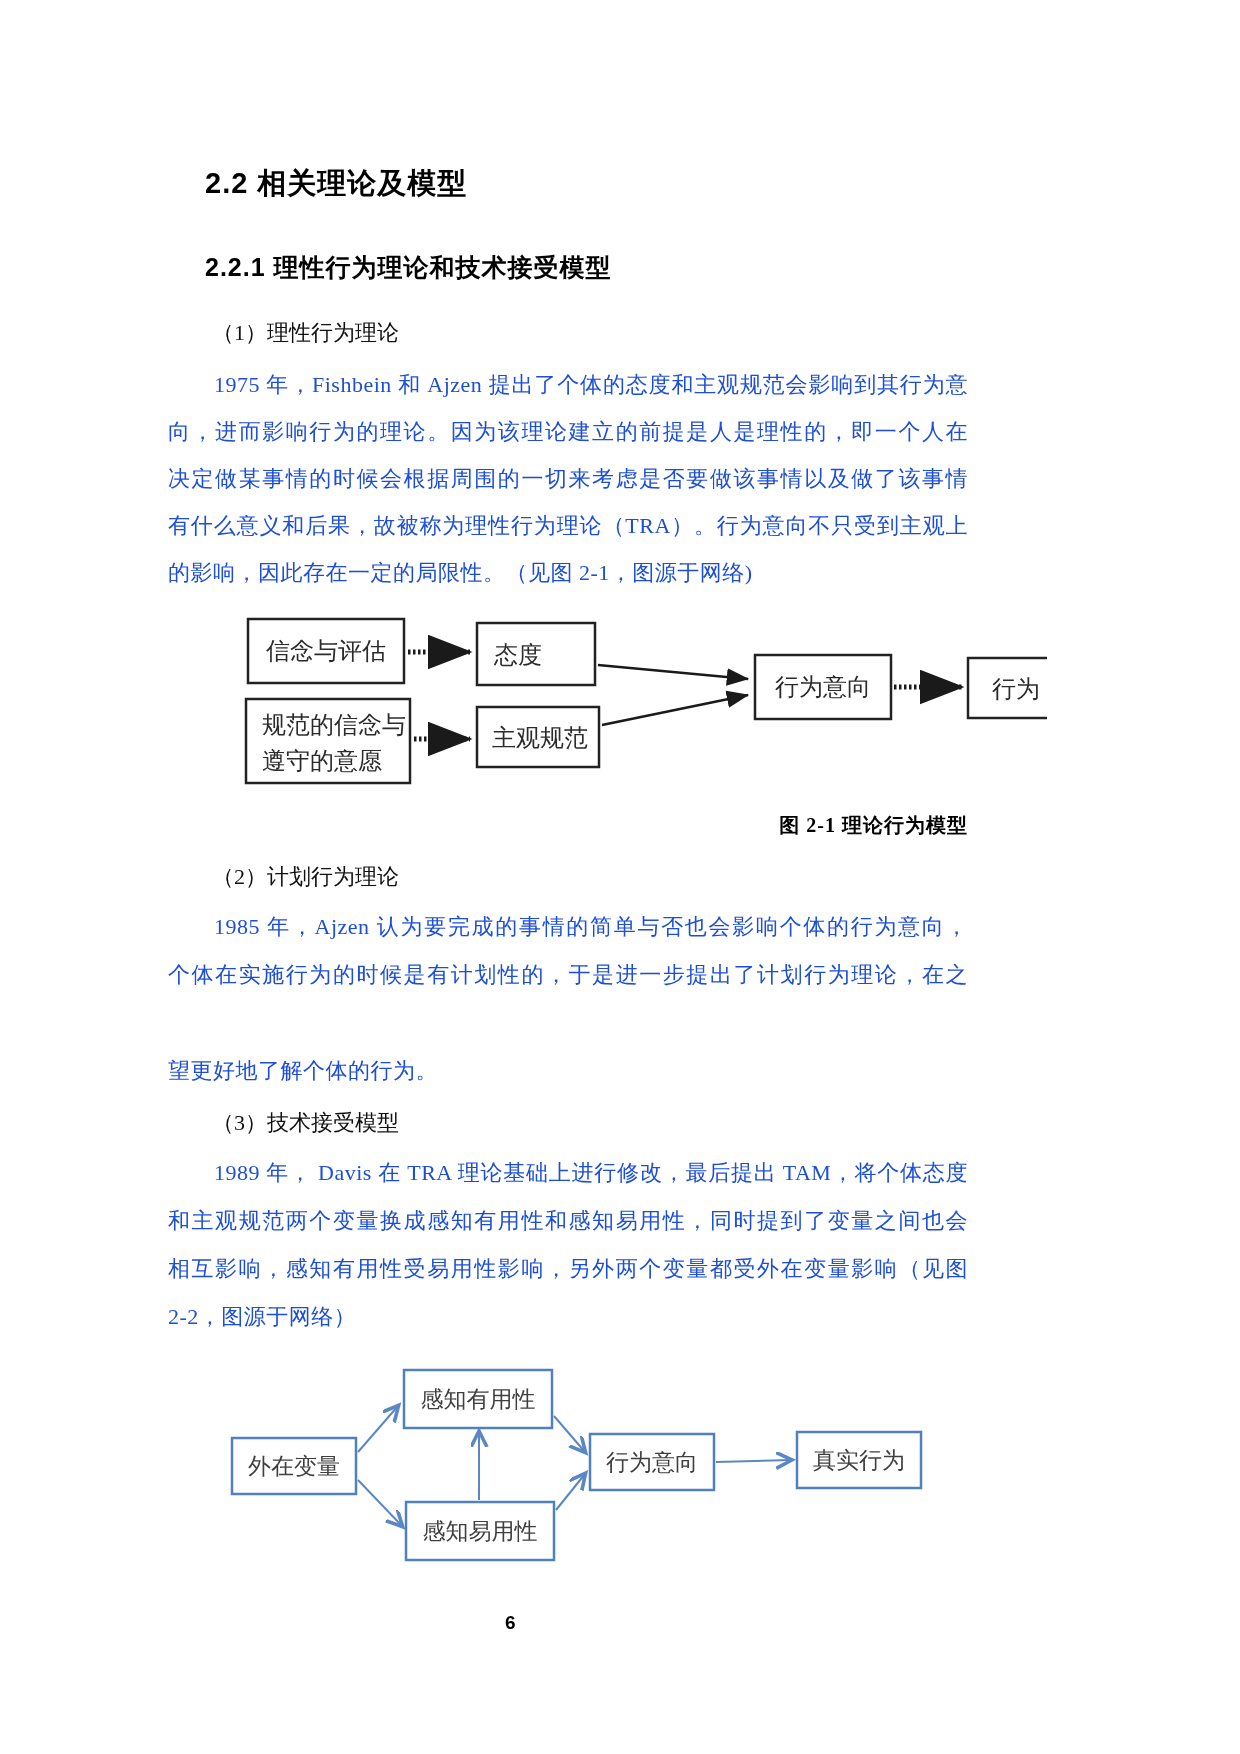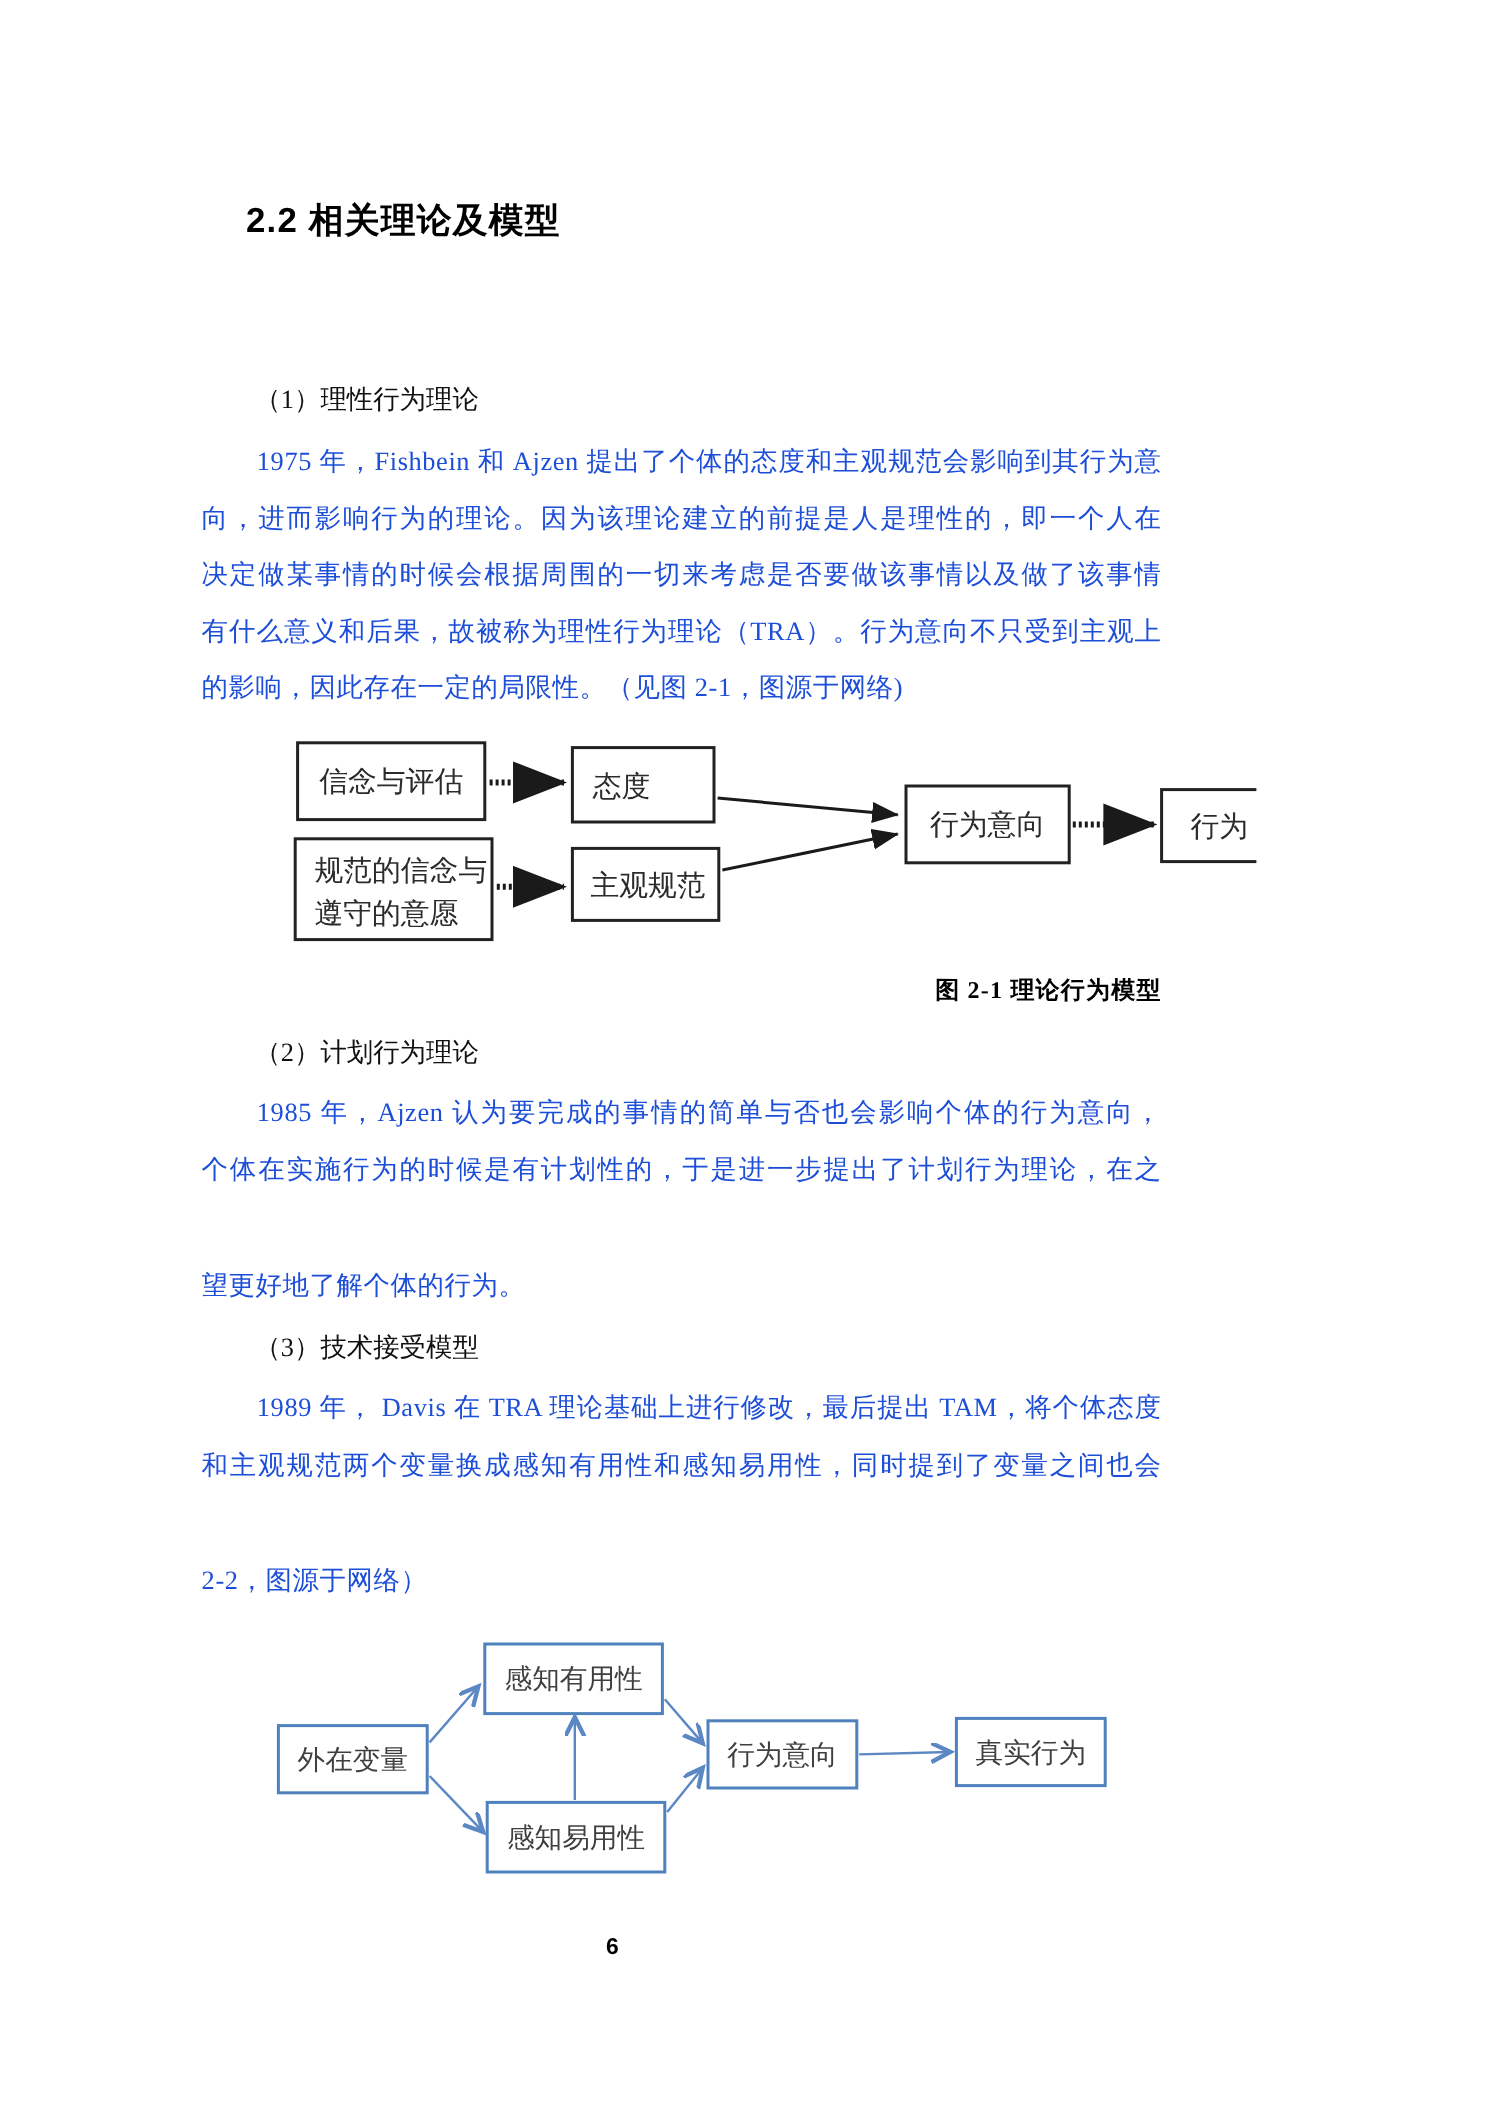--- a/index.html
+++ b/index.html
@@ -53,20 +53,21 @@
   .d2-box{fill:#ffffff;stroke:#4f81bd;stroke-width:2.5px;}
   .d2-label{font-family:"Liberation Serif", serif;font-size:23px;fill:#3f3f3f;text-anchor:middle;}
   .d2-arrow{stroke:#5b87c5;stroke-width:2px;fill:none;}
 </style>
 </head>
 <body>
 
 <div class="page">
 
   <div class="h1">2.2 相关理论及模型</div>
+  <div class="h2">2.2.1 理性行为理论和技术接受模型</div>
 
   <div class="item-label" style="top:318px;text-align:center;">（1）理性行为理论</div>
 
   <div class="line indent" style="top:370px;">1975 年，Fishbein 和 Ajzen 提出了个体的态度和主观规范会影响到其行为意</div>
   <div class="line" style="top:417px;">向，进而影响行为的理论。因为该理论建立的前提是人是理性的，即一个人在</div>
   <div class="line" style="top:464px;">决定做某事情的时候会根据周围的一切来考虑是否要做该事情以及做了该事情</div>
   <div class="line" style="top:511px;">有什么意义和后果，故被称为理性行为理论（TRA）。行为意向不只受到主观上</div>
   <div class="line last" style="top:558px;">的影响，因此存在一定的局限性。（见图 2-1，图源于网络)</div>
 
   <svg style="left:232px;top:603px;" width="845" height="200" viewBox="0 0 845 200">
@@ -109,20 +110,21 @@
   <div class="item-label" style="top:862px;">（2）计划行为理论</div>
 
   <div class="line indent" style="top:912px;">1985 年，Ajzen 认为要完成的事情的简单与否也会影响个体的行为意向，</div>
   <div class="line" style="top:960px;">个体在实施行为的时候是有计划性的，于是进一步提出了计划行为理论，在之</div>
   <div class="line last" style="top:1056px;">望更好地了解个体的行为。</div>
 
   <div class="item-label" style="top:1108px;">（3）技术接受模型</div>
 
   <div class="line indent" style="top:1158px;">1989 年， Davis 在 TRA 理论基础上进行修改，最后提出 TAM，将个体态度</div>
   <div class="line" style="top:1206px;">和主观规范两个变量换成感知有用性和感知易用性，同时提到了变量之间也会</div>
+  <div class="line" style="top:1254px;">相互影响，感知有用性受易用性影响，另外两个变量都受外在变量影响（见图</div>
   <div class="line last" style="top:1302px;">2-2，图源于网络）</div>
 
   <svg style="left:222px;top:1358px;" width="800" height="215" viewBox="0 0 800 215">
     <rect class="d2-box" x="10" y="80" width="124" height="56"></rect>
     <text class="d2-label" x="72" y="116">外在变量</text>
 
     <rect class="d2-box" x="182" y="12" width="148" height="58"></rect>
     <text class="d2-label" x="256" y="49">感知有用性</text>
 
     <rect class="d2-box" x="184" y="144" width="148" height="58"></rect>

